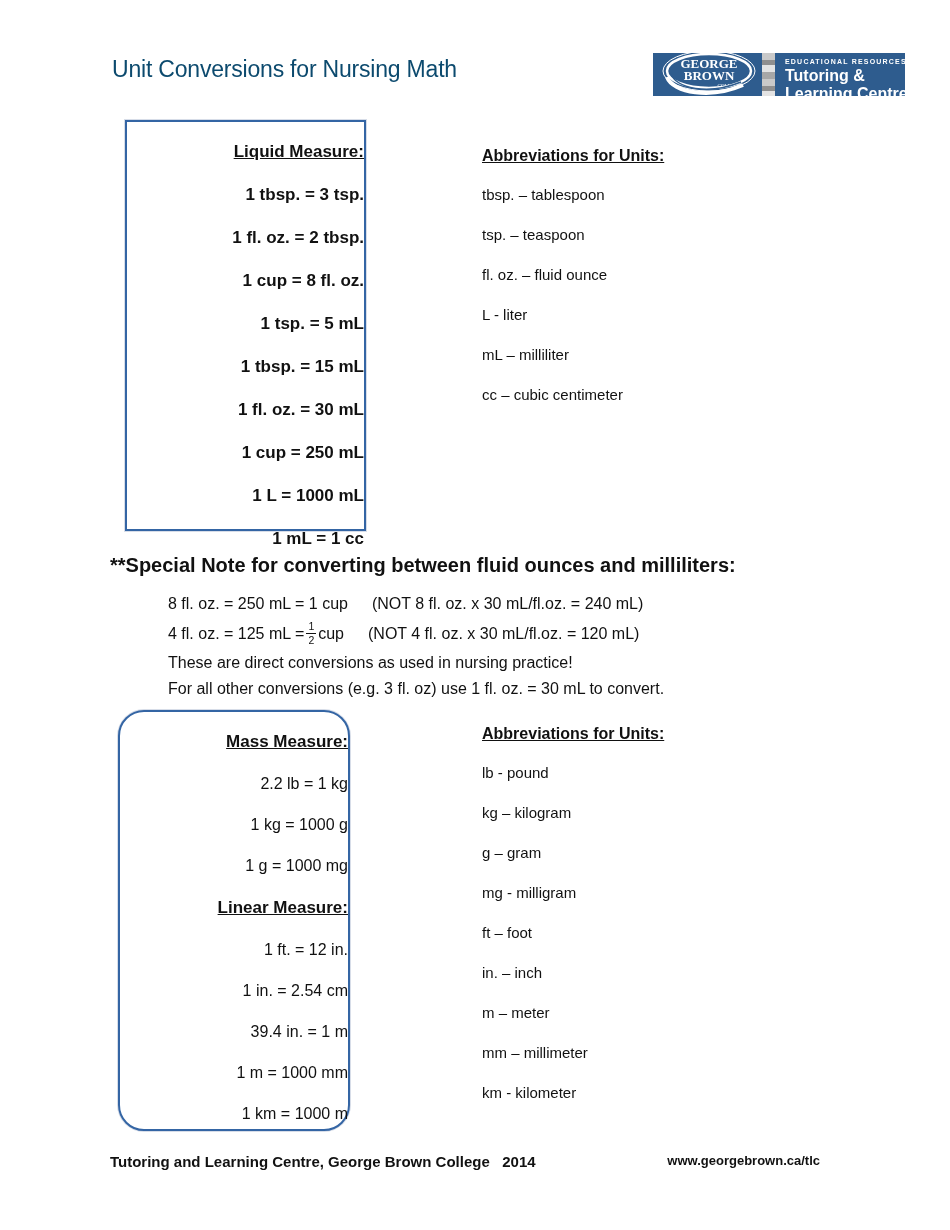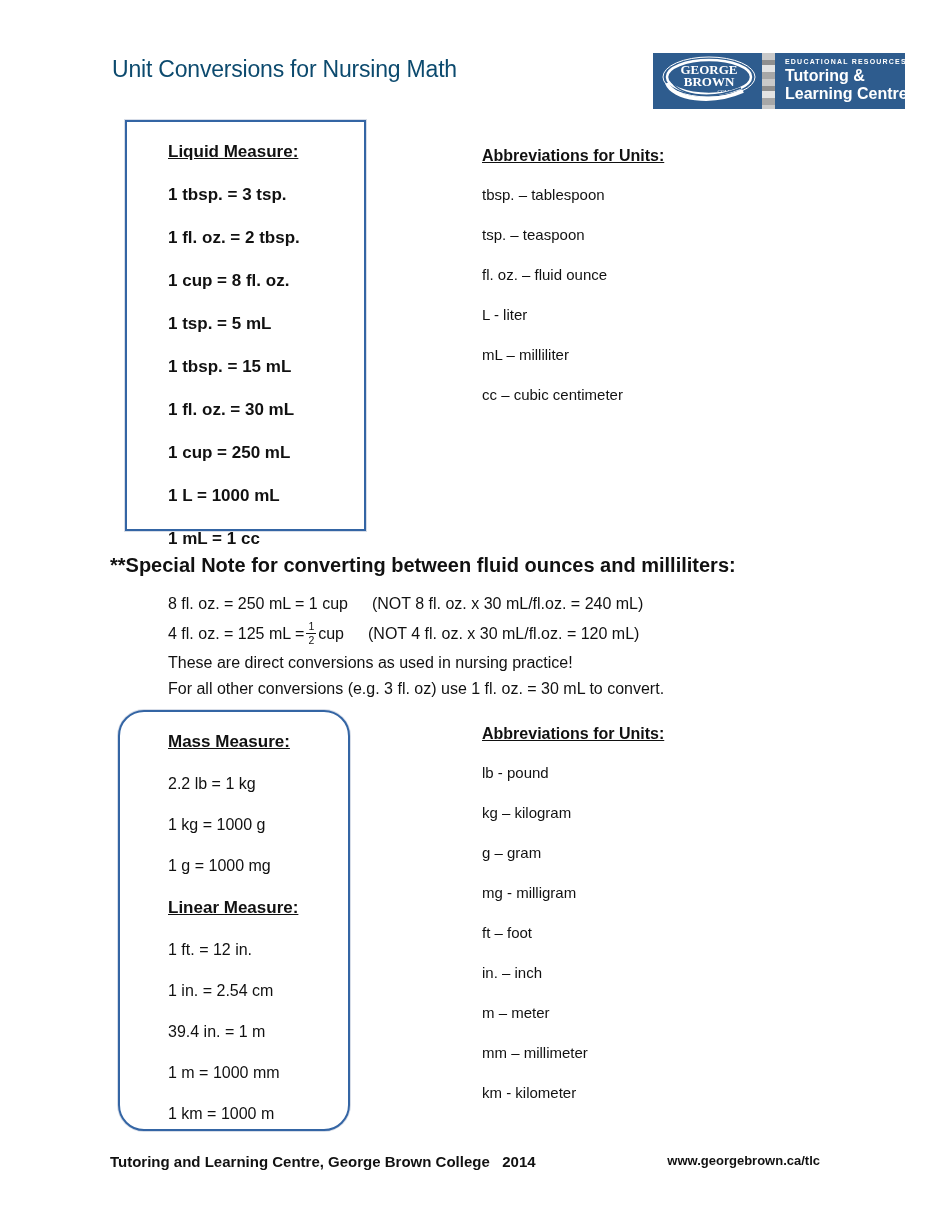--- a/index.html
+++ b/index.html
@@ -11,21 +11,21 @@
   }
 
   .page-title {
     position:absolute; left:112px; top:56px;
     font-size:23px; font-weight:normal; color:#0c4a6e;
     letter-spacing:-0.2px;
   }
 
   
   .logo {
-    position:absolute; left:653px; top:53px; width:252px; height:56px;
+    position:absolute; left:653px; top:53px; width:252px; height:43px;
     background:#2e5c8e; display:flex; align-items:stretch;
   }
   .logo-crest { flex:0 0 108px; display:flex; align-items:center; justify-content:center; }
   .logo-strip {
     flex:0 0 13px; margin:0 1px;
     background: repeating-linear-gradient(
       to bottom,
       #c9c9c9 0 7px, #8f8f8f 7px 12px, #e3e3e3 12px 19px, #a7a7a7 19px 26px);
   }
   .logo-text { flex:1; padding:5px 0 0 9px; color:#fff; }
@@ -33,20 +33,21 @@
     font-size:7px; font-weight:bold; letter-spacing:1.2px;
     margin-bottom:2px; white-space:nowrap;
   }
   .logo-dept-line { font-size:16px; font-weight:bold; line-height:18px; white-space:nowrap; }
 
   
   .conv-box {
     position:absolute; background:#fff;
     border:2px solid #3465a4;
     box-shadow:0 0 0 1px #d7dde8;
+    text-align:right;
   }
   .liquid-box { left:125px; top:120px; width:241px; height:411px; padding:20px 0 0 41px; }
   .mass-box   { left:118px; top:710px; width:232px; height:421px; padding:20px 0 0 48px;border-radius:26px; }
 
   .box-heading {
     font-size:17px; font-weight:bold; text-decoration:underline;
     margin-bottom:23px; white-space:nowrap;
   }
   .conv-item-bold { font-size:17px; font-weight:bold; margin-bottom:23px; white-space:nowrap; }
   .conv-item      { font-size:16px; margin-bottom:23px; white-space:nowrap;margin-top:16px; }

